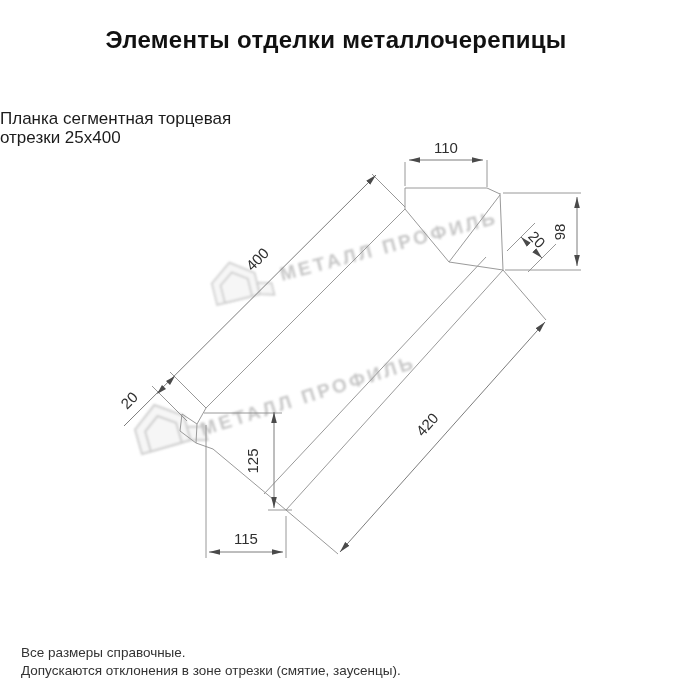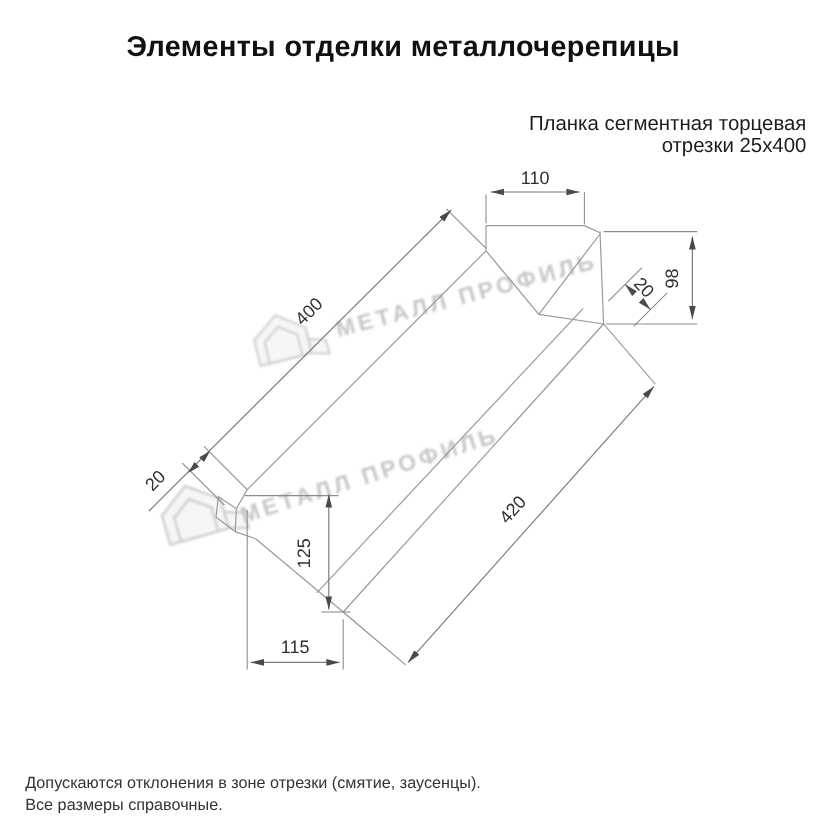--- a/index.html
+++ b/index.html
@@ -1,20 +1,20 @@
 <!DOCTYPE html>
 <html><head>
 <meta charset="utf-8">
 <style>
   html,body{margin:0;padding:0;background:#fff;}
   .canvas{position:relative;width:672px;height:700px;background:#ffffff;overflow:hidden;
           font-family:"Liberation Sans",sans-serif;}
   .title{position:absolute;left:0;right:0;top:26px;text-align:center;
          font-size:24px;font-weight:bold;color:#111;letter-spacing:.3px;}
-  .subtitle{position:absolute;left:0;right:0;top:93px;text-align:right;
+  .subtitle{position:absolute;left:0;right:0;top:109px;text-align:left;
          font-size:17px;color:#1c1c1c;line-height:19px;}
   .notes{position:absolute;left:21px;top:644px;font-size:13.5px;color:#333;line-height:17.5px;}
   svg{position:absolute;left:0;top:0;}
   .part{stroke:#9a9a9a;stroke-width:1;fill:none;}
   .ext{stroke:#8c8c8c;stroke-width:.9;fill:none;}
   .dim{stroke:#7d7d7d;stroke-width:1;fill:none;}
   .dimtxt{font-family:"Liberation Sans",sans-serif;font-size:15px;fill:#2f2f2f;}
   .arrowfill{fill:#4a4a4a;stroke:none;}
   .wm-text{font-family:"Liberation Sans",sans-serif;font-size:19px;font-weight:bold;
            letter-spacing:3px;fill:#b9b9b9;}
@@ -134,17 +134,17 @@
       <text class="dimtxt" x="258" y="461" text-anchor="middle" transform="rotate(-90 258 461)">125</text>
     </g>
 
     <g>
       <path class="dim" d="M209,552 L283,552" marker-start="url(#arr)" marker-end="url(#arr)"></path>
       <text class="dimtxt" x="246" y="544" text-anchor="middle">115</text>
     </g>
   </svg>
 
   <div class="notes">
+    <div>Все размеры справочные.</div>
     <div>Допускаются отклонения в зоне отрезки (смятие, заусенцы).</div>
-    <div>Все размеры справочные.</div>
   </div>
 
 </div>
 
 </body></html>

